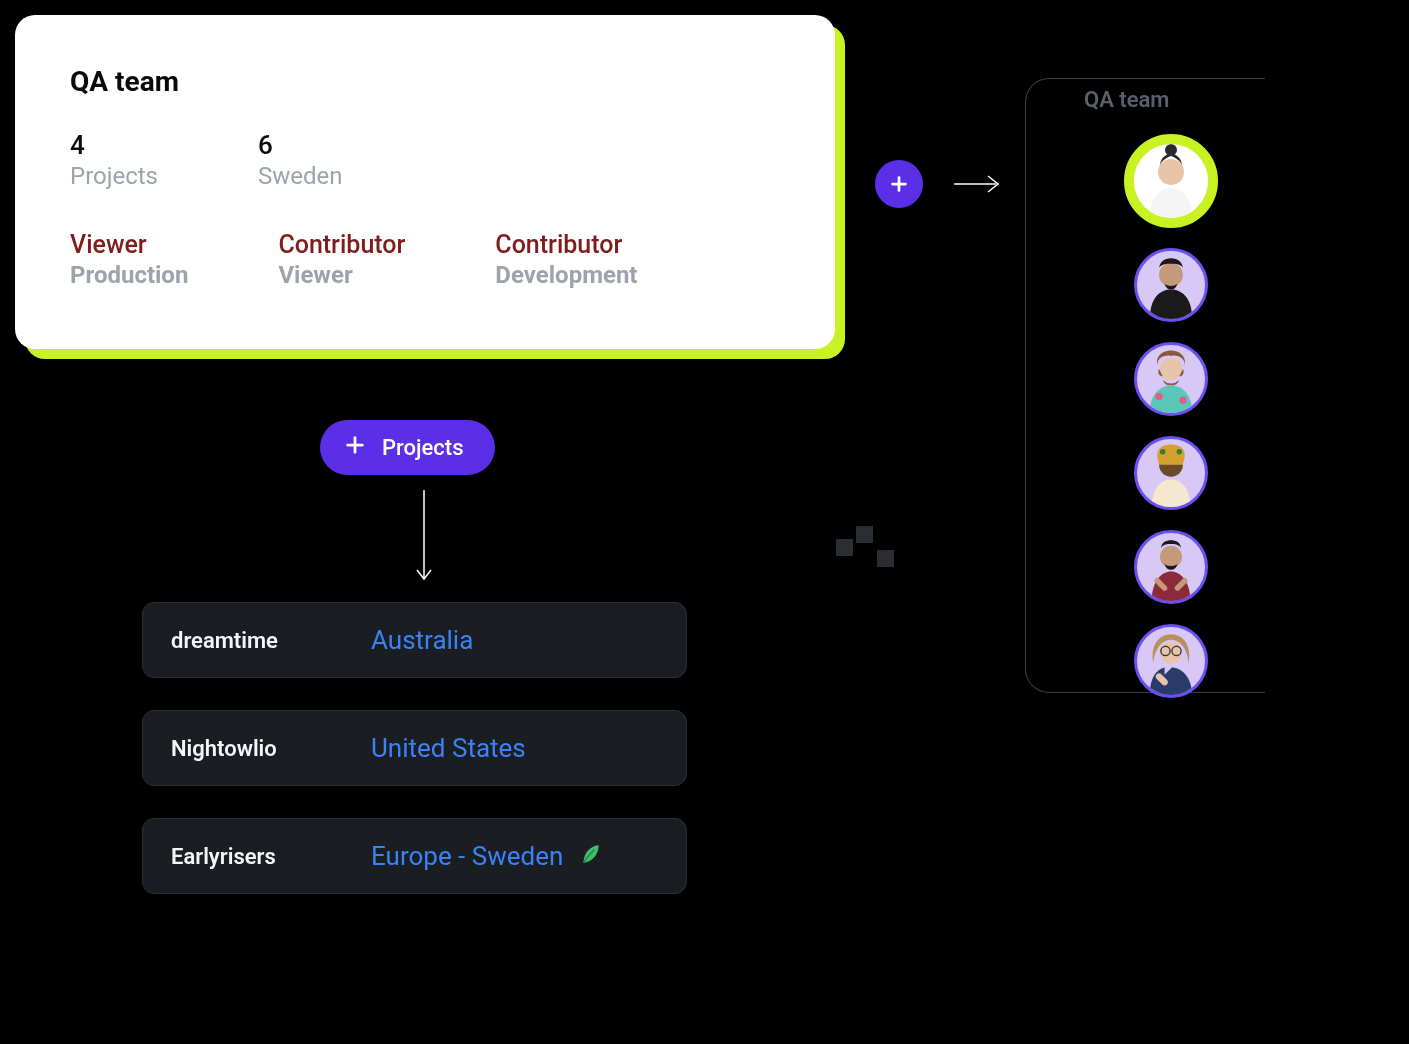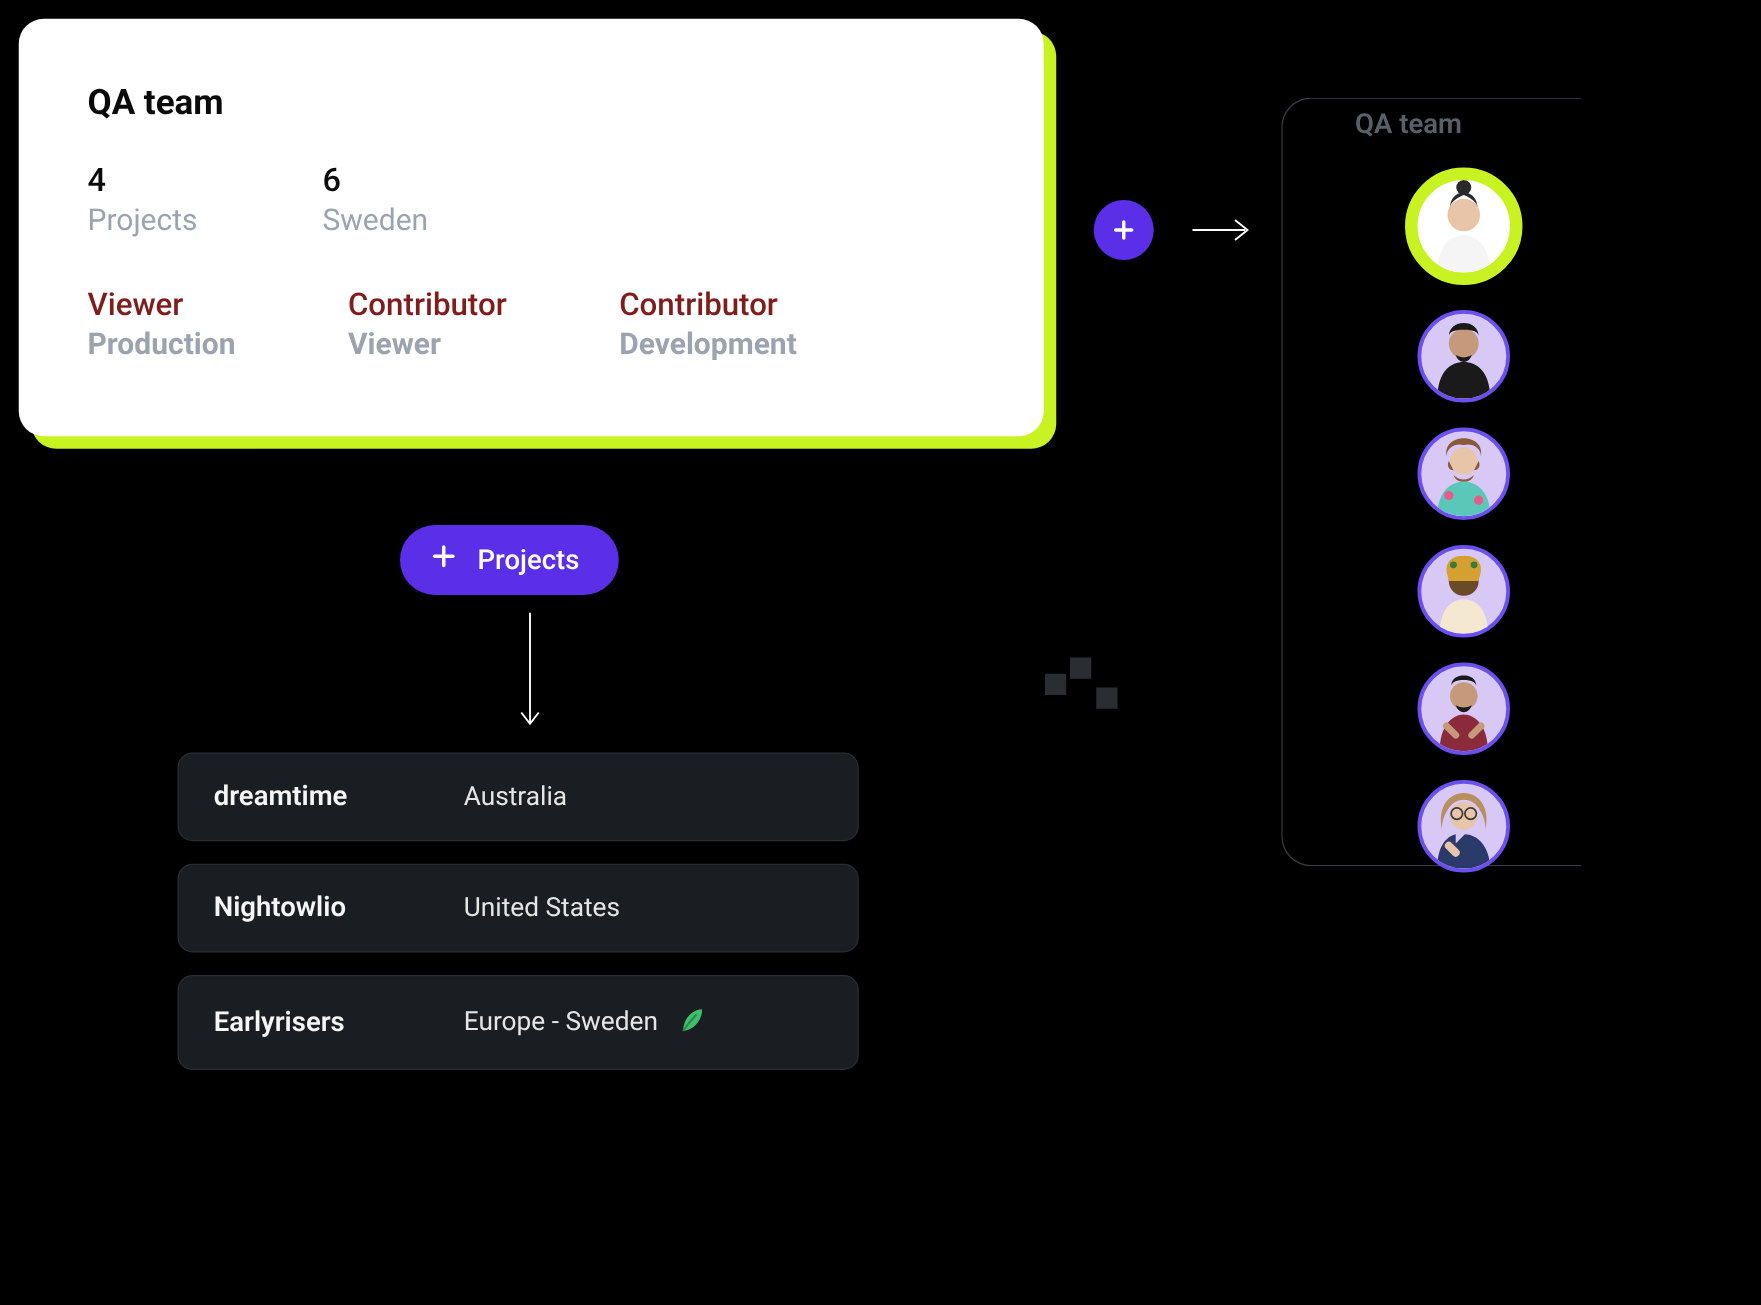--- a/index.html
+++ b/index.html
@@ -86,42 +86,42 @@
       top: 490px;
       left: 414px;
       color: #fff;
     }
     .projects-list {
       position: absolute;
       top: 602px;
       left: 142px;
       display: flex;
       flex-direction: column;
-      gap: 18px;
+      gap: 32px;
     }
     .project-item {
       width: 545px;
       background: #1a1d21;
       border: 1px solid #2a2e33;
       border-radius: 12px;
       padding: 22px 28px;
       display: flex;
       align-items: center;
       cursor: pointer;
     }
     .project-name {
       font-size: 22px;
       font-weight: 600;
       color: #f5f5f5;
       flex: 0 0 200px;
     }
     .project-region {
-      font-size: 21px;
+      font-size: 26px;
       font-weight: 400;
-      color: #e5e5e5;
+      color: #3b82f6;
     }
     .leaf-icon {
       margin-left: 14px;
       width: 26px;
       height: 26px;
     }
     .add-circle {
       position: absolute;
       top: 160px;
       left: 875px;

